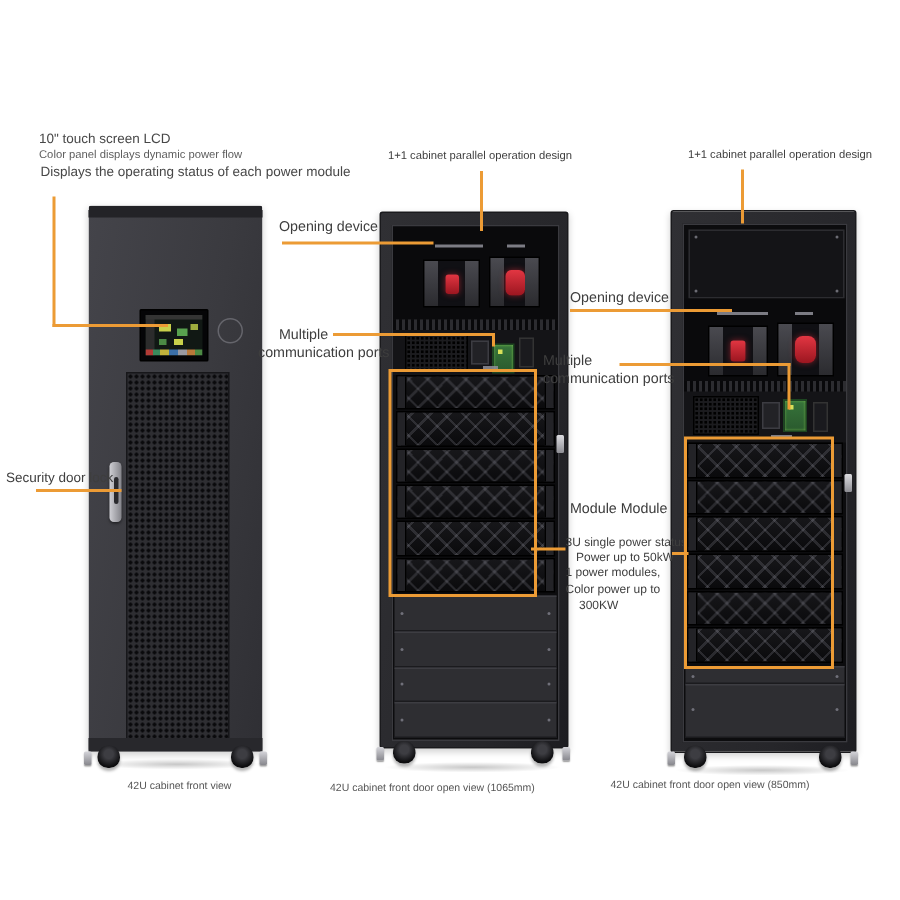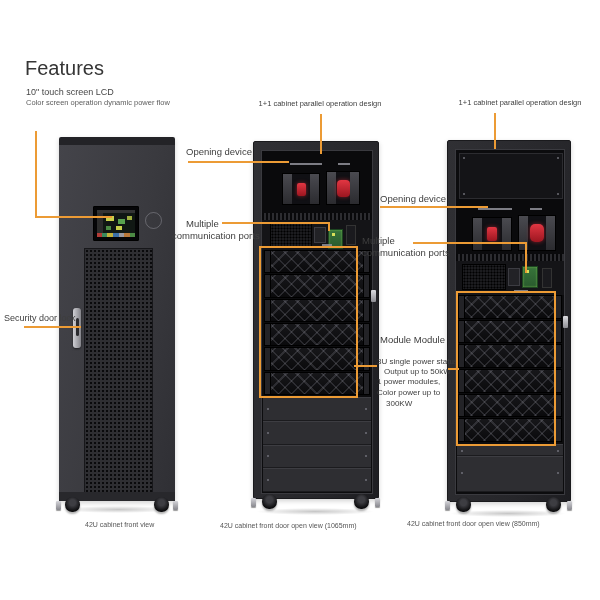--- a/index.html
+++ b/index.html
@@ -61,23 +61,23 @@
   .latch{position:absolute;width:5px;height:12px;border-radius:1px;
          background:linear-gradient(#dcdce0,#8e8e94);}
   .screw{position:absolute;width:2px;height:2px;border-radius:50%;background:#6c6c74;}
   .shadow{position:absolute;height:7px;background:radial-gradient(ellipse closest-side,rgba(0,0,0,.22),transparent);}
 </style>
 </head>
 <body>
 
 <div id="canvas">
 
-  <div class="lbl" style="left:25px;top:57px;font-size:20px;color:#353535;">Features</div>
   <div class="lbl" style="left:26px;top:87px;font-size:9px;color:#474747;">10" touch screen LCD</div>
-  <div class="lbl" style="left:26px;top:99px;font-size:7.5px;color:#5d5d5d;">Color screen operation dynamic power flow</div>
+  <div class="lbl" style="left:26px;top:99px;font-size:7.5px;color:#5d5d5d;">Color panel displays dynamic power flow</div>
+  <div class="lbl" style="left:27px;top:109px;font-size:9px;color:#474747;">Displays the operating status of each power module</div>
 
   <div class="shadow" style="left:62px;top:506px;width:112px;"></div>
   <div class="cab-closed" style="left:59px;top:137px;width:116px;height:361px;">
     <div class="abs" style="left:0;top:0;width:100%;height:5px;background:#232327;"></div>
 
     <div class="lcd" style="left:34px;top:66px;width:44px;height:33px;">
       <div class="screen">
         <div class="abs" style="left:0;top:0;width:6px;height:100%;background:#2c2c2c;"></div>
         <div class="abs" style="left:0;top:0;width:100%;height:3px;background:#343434;"></div>
         <div class="abs" style="left:9px;top:6px;width:8px;height:5px;background:#c9d14b;"></div>
@@ -249,21 +249,21 @@
   <div class="lbl" style="left:380px;top:194px;font-size:9.5px;">Opening device</div>
   <div class="oline" style="left:380px;top:206px;width:108px;height:2px;"></div>
 
   <div class="lbl" style="left:362px;top:236px;font-size:9.5px;">Multiple</div>
   <div class="lbl" style="left:362px;top:248px;font-size:9.5px;">communication ports</div>
   <div class="oline" style="left:413px;top:242px;width:114px;height:2px;"></div>
   <div class="oline" style="left:525px;top:242px;width:2px;height:31px;"></div>
 
   <div class="lbl" style="left:380px;top:335px;font-size:9.5px;color:#3a3a3a;">Module Module</div>
   <div class="lbl" style="left:377px;top:357px;font-size:8px;">3U single power status</div>
-  <div class="lbl" style="left:384px;top:367px;font-size:8px;">Output up to 50kW</div>
+  <div class="lbl" style="left:384px;top:367px;font-size:8px;">Power up to 50kW</div>
   <div class="lbl" style="left:377px;top:377px;font-size:8px;">1 power modules,</div>
   <div class="lbl" style="left:377px;top:388px;font-size:8px;">Color power up to</div>
   <div class="lbl" style="left:386px;top:399px;font-size:8px;">300KW</div>
   <div class="oline" style="left:354px;top:365px;width:23px;height:2px;"></div>
   <div class="oline" style="left:448px;top:368px;width:11px;height:2px;"></div>
 
   <div class="lbl" style="left:85px;top:521px;font-size:7px;color:#555;">42U cabinet front view</div>
   <div class="lbl" style="left:220px;top:522px;font-size:7px;color:#555;">42U cabinet front door open view (1065mm)</div>
   <div class="lbl" style="left:407px;top:520px;font-size:7px;color:#555;">42U cabinet front door open view (850mm)</div>
 

